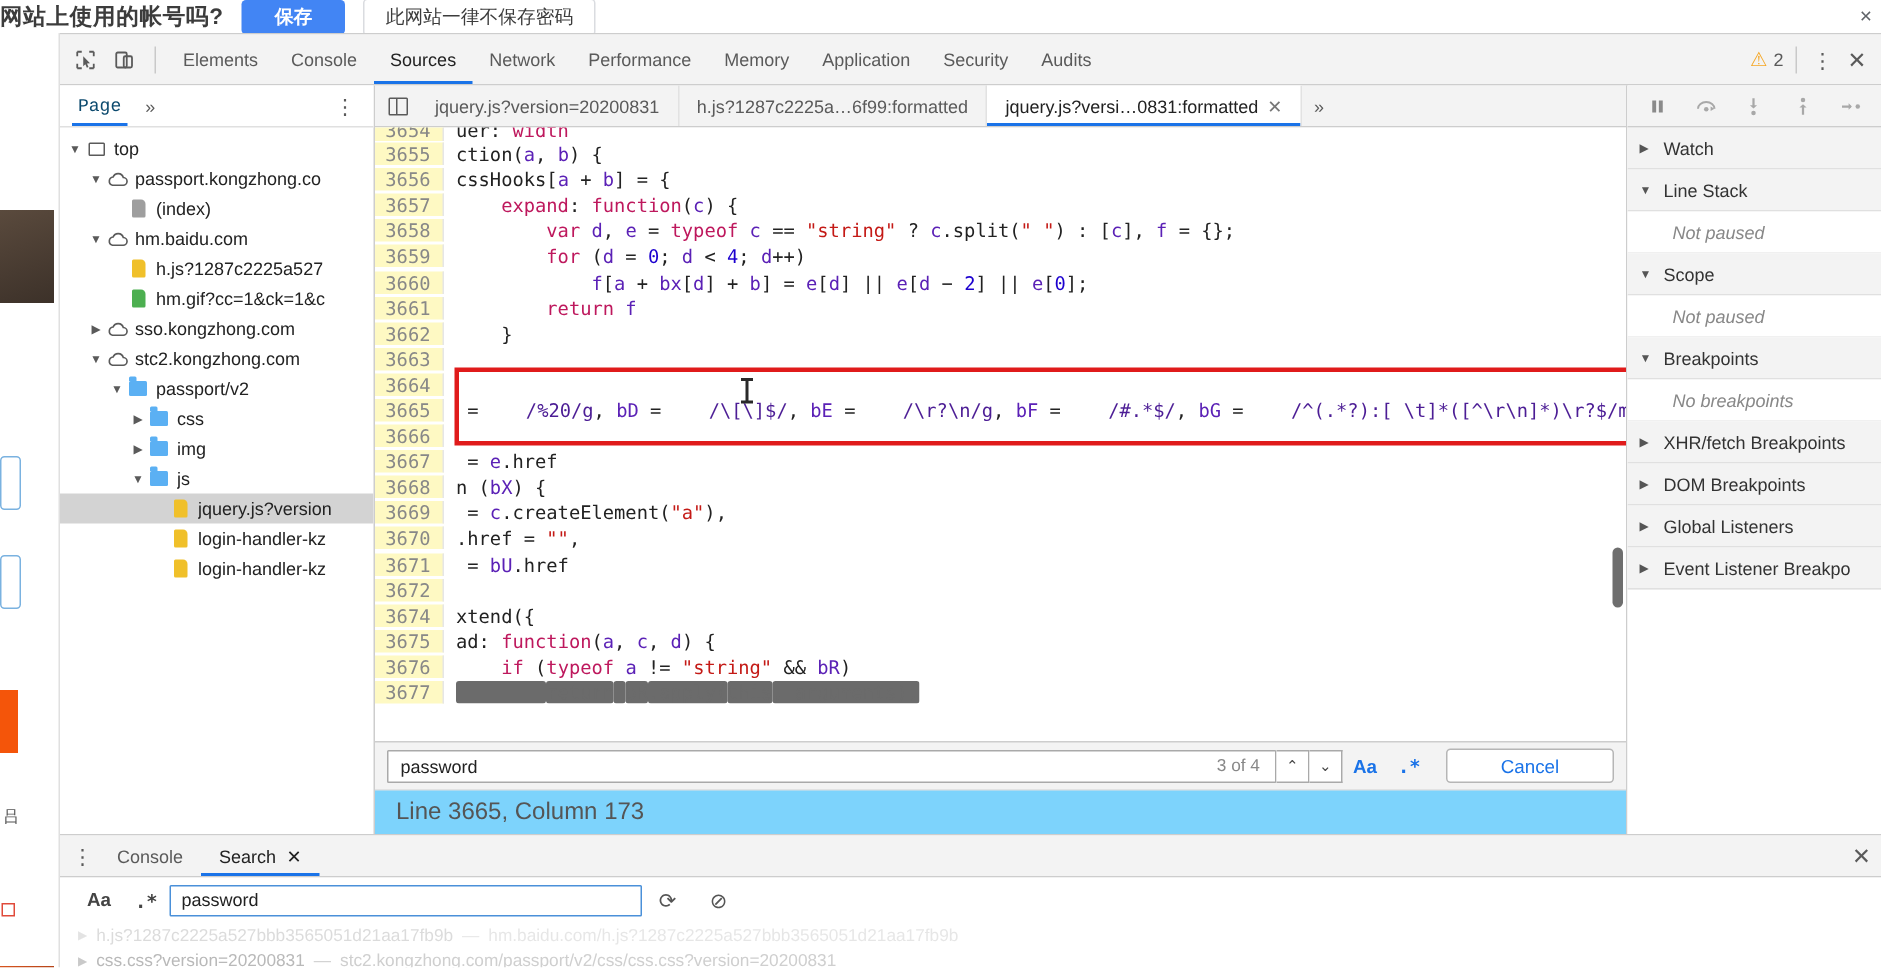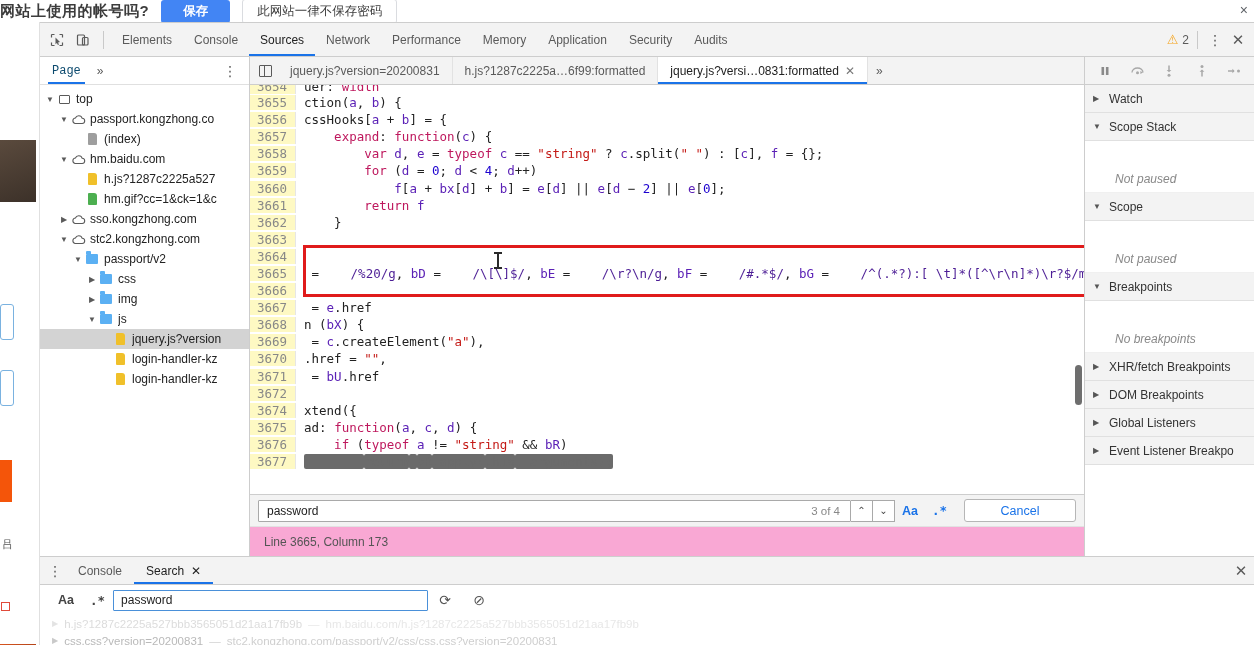--- a/index.html
+++ b/index.html
@@ -172,41 +172,41 @@
     width: 22px; height: 22px; border: 1px solid #a9a9a9; border-left: 0; background: #fff;
     display: flex; align-items: center; justify-content: center; color: #444; font-size: 10px;
   }
   .find-tgl { padding: 0 7px; color: #1a73e8; font-size: 12.5px; font-weight: 700; }
   .find-tgl.re { font-family: "DejaVu Sans Mono", monospace; font-weight: 700; }
   .cancel-btn {
     margin-left: 10px; min-width: 112px; height: 23px; background: #fff; border: 1px solid #b6b6b6;
     border-radius: 3px; color: #1a73e8; font-size: 12.5px; display: flex; align-items: center; justify-content: center;
   }
   .statusbar {
-    height: 30px; min-height: 30px; background: #f9a8d4; border-top: 1px solid #e2e2e2;
-    display: flex; align-items: center; padding-left: 14px; color: #555; font-size: 12px;
+    height: 30px; min-height: 30px; background: #7dd3fc; border-top: 1px solid #e2e2e2;
+    display: flex; align-items: center; padding-left: 14px; color: #555; font-size: 16px;
   }
 
   
   .dbg-pane { width: 169px; min-width: 169px; display: flex; flex-direction: column; background: #fff; }
   .dbg-toolbar {
     height: 28px; min-height: 28px; background: #f3f3f3; border-bottom: 1px solid #cdcdcd;
     display: flex; align-items: center; justify-content: space-around; padding: 0 4px; color: #8a8a8a;
   }
   .dbg-btn { width: 24px; height: 22px; display: flex; align-items: center; justify-content: center; font-size: 13px; }
   .dbg-list { flex: 1; overflow: hidden; }
   .dbg-sec {
     height: 28px; display: flex; align-items: center; gap: 6px; padding-left: 8px;
     font-size: 12px; color: #333; background: #f3f3f3; border-bottom: 1px solid #e0e0e0;
     white-space: nowrap;
   }
   .dbg-sec .caret { font-size: 8px; color: #555; width: 10px; }
   .dbg-empty {
     height: 28px; display: flex; align-items: center; padding-left: 30px;
-    font-size: 12px; color: #888; font-style: italic; background: #fff; border-bottom: 1px solid #f0f0f0; margin-top: 24px;
+    font-size: 12px; color: #888; font-style: italic; background: #fff; border-bottom: 1px solid #f0f0f0;
   }
 
   
   .drawer { border-top: 1px solid #cdcdcd; background: #fff; display: flex; flex-direction: column; height: 89px; min-height: 89px; }
   .drawer-tabs {
     height: 28px; min-height: 28px; background: #f3f3f3; border-bottom: 1px solid #cdcdcd;
     display: flex; align-items: center; padding-left: 4px;
   }
   .dw-kebab { width: 22px; text-align: center; color: #5a5a5a; font-size: 14px; line-height: 1; }
   .dw-tab { padding: 0 12px; height: 27px; display: flex; align-items: center; gap: 7px; font-size: 12px; color: #5a5a5a; }
@@ -590,21 +590,21 @@
               </svg>
           </div>
         </div>
         <div class="dbg-list" id="dbg-list">
             <div class="dbg-sec">
               <span class="caret">▶</span>
               <span>Watch</span>
             </div>
             <div class="dbg-sec">
               <span class="caret">▼</span>
-              <span>Scope Stack</span>
+              <span>Line Stack</span>
             </div>
             <div class="dbg-empty">Not paused</div>
             <div class="dbg-sec">
               <span class="caret">▼</span>
               <span>Scope</span>
             </div>
             <div class="dbg-empty">Not paused</div>
             <div class="dbg-sec">
               <span class="caret">▼</span>
               <span>Breakpoints</span>

